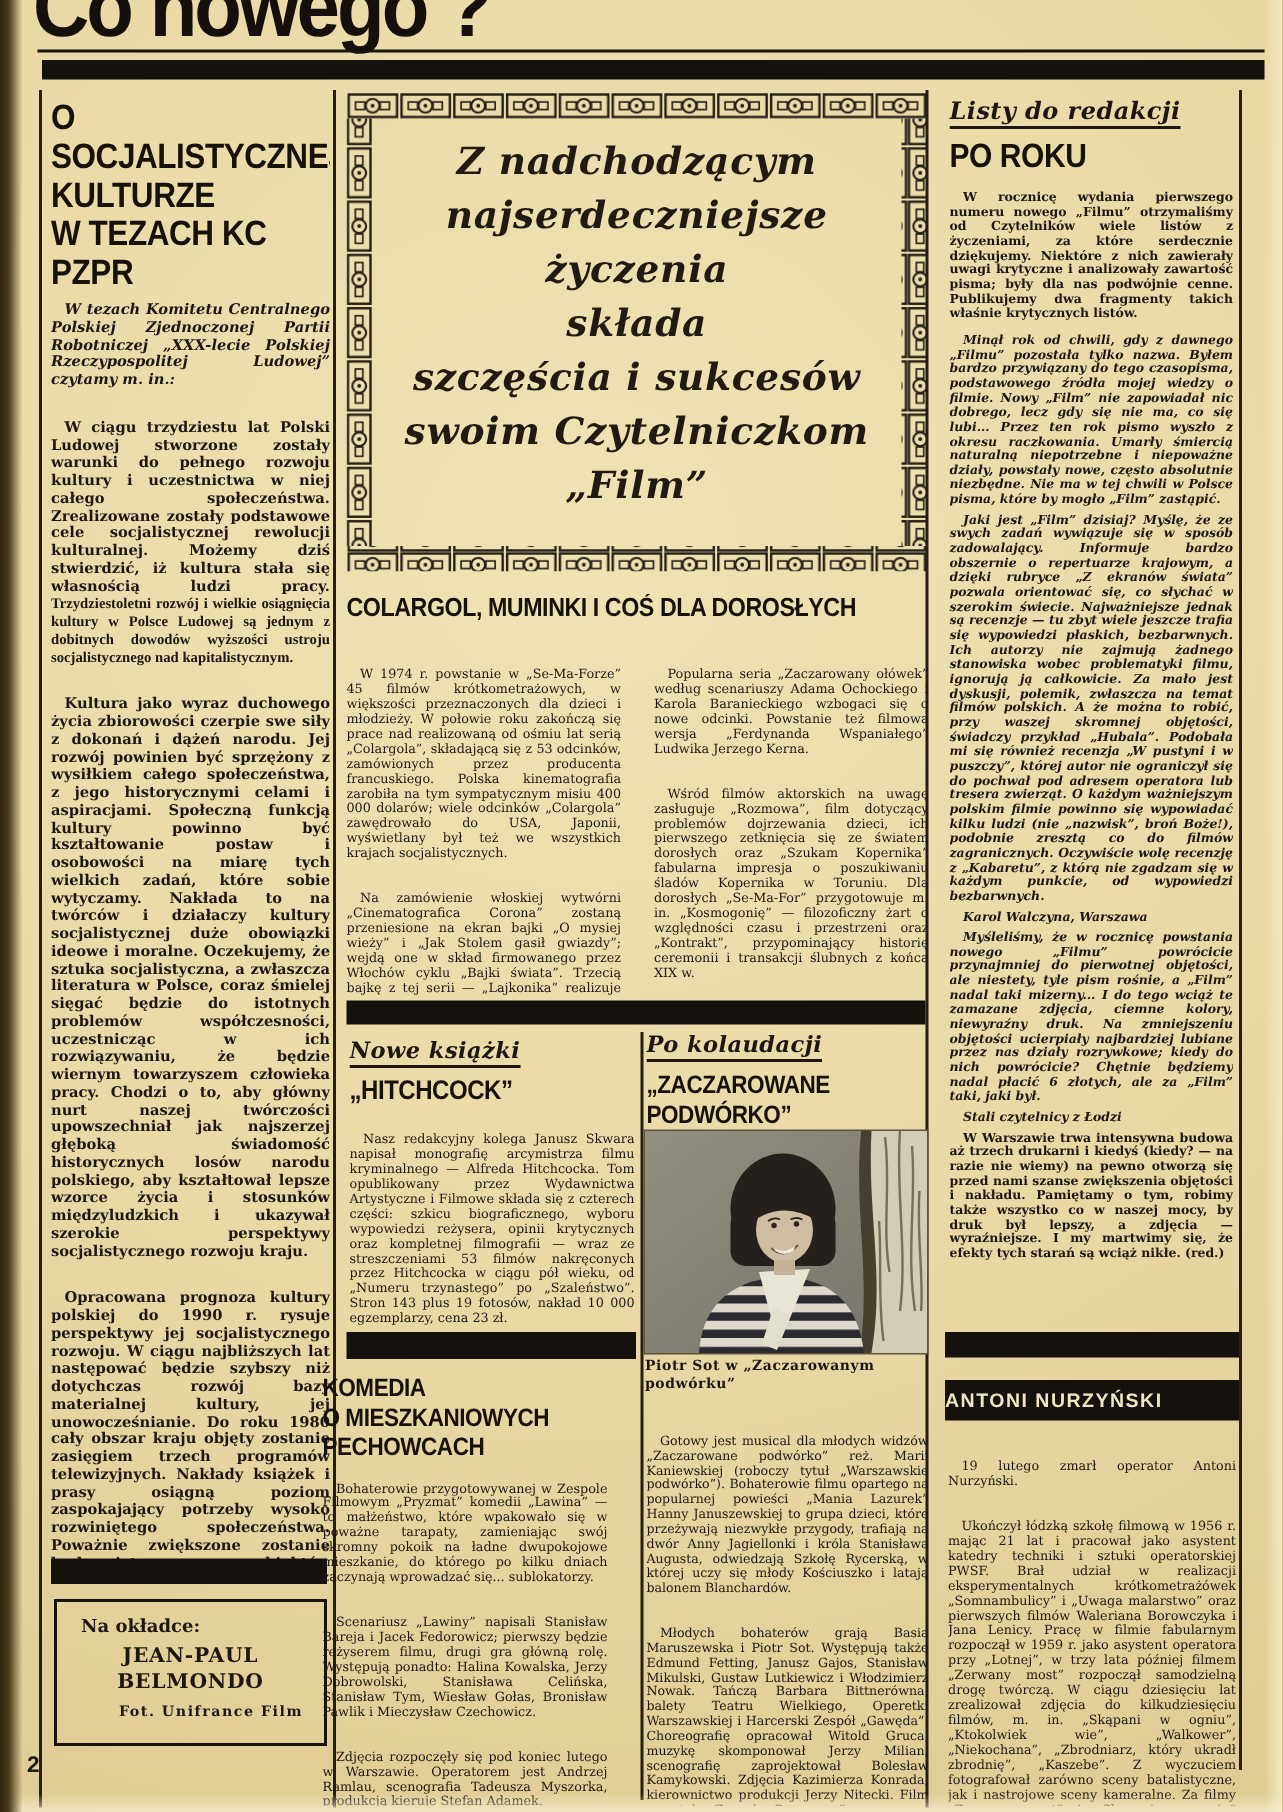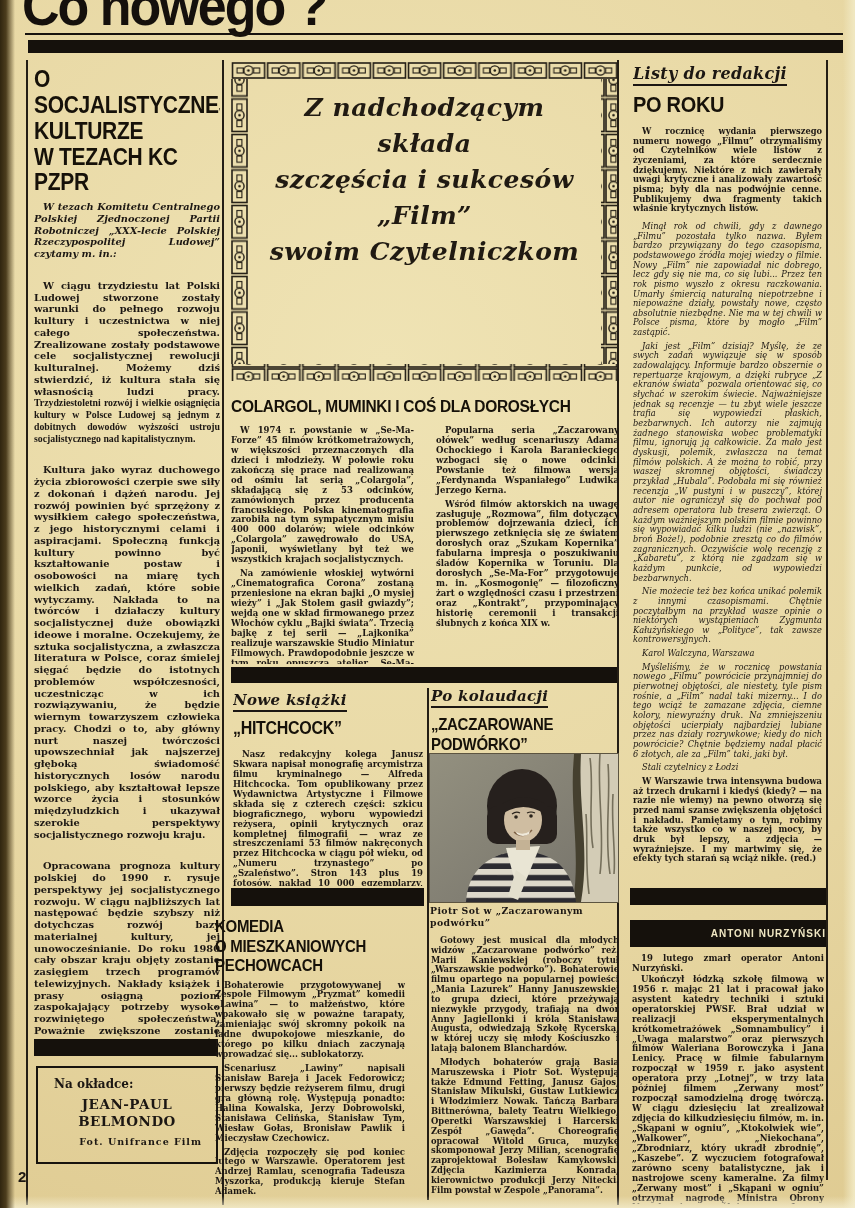--- a/index.html
+++ b/index.html
@@ -29,22 +29,22 @@
   
   .headline{font-family:"Liberation Sans",sans-serif;font-weight:700;color:#161109;
         letter-spacing:-0.3px;transform:scaleY(1.12);transform-origin:top left;}
   .kicker{font-style:italic;font-weight:bold;font-size:15px;border-bottom:2px solid #1c1713;
         display:inline-block;padding-bottom:1px;letter-spacing:.3px;}
   .flow{position:absolute;overflow:hidden;}
   .flow p{margin:0 0 4px 0;text-align:justify;text-indent:9px;}
 
   .art-left p{font-size:9.8px;line-height:1.2;font-weight:bold;margin-top:20px;}
   .art-left .lead{font-style:italic;margin-bottom:6px;}
-  .small p{font-size:8.5px;line-height:1.17;font-weight:bold;}
-  .letters p{font-size:8.3px;line-height:1.165;font-style:italic;font-weight:normal;}
+  .small p{font-size:8.5px;line-height:1.17;font-weight:normal;margin-top:20px;}
+  .letters p{font-size:8.3px;line-height:1.165;font-style:italic;font-weight:bold;}
   .letters p.upright{font-style:normal;}
   .sig{font-size:9px;font-weight:bold;text-align:center;margin:2px 0 6px;text-indent:0;font-style:normal;}
 
   
   #greeting{position:absolute;left:231px;top:62px;width:387px;height:319px;}
   #greeting .orn{position:absolute;left:0;top:0;}
   #greeting .gtext{position:absolute;left:22px;top:28px;width:343px;text-align:center;
         font-style:italic;font-weight:bold;color:#201a12;}
   #greeting .gtext div{font-size:25px;line-height:36px;letter-spacing:.5px;}
 
@@ -57,22 +57,22 @@
   .cover-box{position:absolute;left:36px;top:1066px;width:178px;height:94px;border:2.5px solid #17130e;}
   .cover-box .lbl{font-size:12px;font-weight:bold;margin:9px 0 0 16px;}
   .cover-box .name{font-size:13.5px;font-weight:bold;text-align:center;width:112px;margin:5px auto 0;
         letter-spacing:.5px;line-height:1.25;}
   .cover-box .credit{font-size:9.5px;font-weight:bold;text-align:right;margin:6px 14px 0 0;letter-spacing:1px;}
 
   .pageno{position:absolute;left:18px;top:1168px;font-family:"Liberation Sans",sans-serif;
         font-weight:700;font-size:15px;}
 
   .nur-bar{position:absolute;left:630px;top:920px;width:196px;height:27px;background:#15110c;
-        color:#efe6c2;text-align:right;font-family:"Liberation Sans",sans-serif;font-weight:700;
-        font-size:10px;line-height:27px;letter-spacing:1px;}
+        color:#efe6c2;text-align:left;font-family:"Liberation Sans",sans-serif;font-weight:700;
+        font-size:13px;line-height:27px;letter-spacing:1px;}
 </style>
 </head>
 <body>
 
 <div id="page">
 
   <div class="masthead">Co nowego ?</div>
   <div class="rule-thin" style="left:25px;top:33px;width:818px;height:2px;"></div>
   <div class="bar" style="left:28px;top:40px;width:815px;height:13px;"></div>
 
@@ -121,24 +121,25 @@
           <circle cx="8.5" cy="17.8" r="1.3" fill="#241f16"></circle>
         </pattern>
       </defs>
       <rect x="0" y="0" width="387" height="17" fill="url(#oh)"></rect>
       <rect x="0" y="302" width="387" height="17" fill="url(#oh)"></rect>
       <rect x="0" y="17" width="17" height="285" fill="url(#ov)"></rect>
       <rect x="370" y="17" width="17" height="285" fill="url(#ov)"></rect>
     </svg>
     <div class="gtext">
       <div>Z nadchodzącym</div>
+      <div>najserdeczniejsze życzenia</div>
       <div>składa</div>
       <div>szczęścia i sukcesów</div>
+      <div>swoim Czytelniczkom</div>
       <div>„Film”</div>
-      <div>swoim Czytelniczkom</div>
     </div>
   </div>
 
   <div class="flow" style="left:231px;top:396px;width:388px;height:268px;">
     <div class="headline" style="font-size:15.5px;line-height:18px;margin-bottom:12px;white-space:nowrap;">COLARGOL, MUMINKI I COŚ DLA DOROSŁYCH</div>
     <div style="display:flex;gap:22px;">
       <div class="small" style="width:183px;">
         <p>W 1974 r. powstanie w „Se-Ma-Forze” 45 filmów krótkometrażowych, w większości przeznaczonych dla dzieci i młodzieży. W połowie roku zakończą się prace nad realizowaną od ośmiu lat serią „Colargola”, składającą się z 53 odcinków, zamówionych przez producenta francuskiego. Polska kinematografia zarobiła na tym sympatycznym misiu 400 000 dolarów; wiele odcinków „Colargola” zawędrowało do USA, Japonii, wyświetlany był też we wszystkich krajach socjalistycznych.</p>
         <p>Na zamówienie włoskiej wytwórni „Cinematografica Corona” zostaną przeniesione na ekran bajki „O mysiej wieży” i „Jak Stolem gasił gwiazdy”; wejdą one w skład firmowanego przez Włochów cyklu „Bajki świata”. Trzecią bajkę z tej serii — „Lajkonika” realizuje warszawskie Studio Miniatur Filmowych. Prawdopodobnie jeszcze w tym roku opuszczą atelier „Se-Ma-Fora” pierwsze</p>
       </div>
@@ -224,21 +225,20 @@
     <p style="font-size:8.4px;">Gotowy jest musical dla młodych widzów „Zaczarowane podwórko” reż. Marii Kaniewskiej (roboczy tytuł „Warszawskie podwórko”). Bohaterowie filmu opartego na popularnej powieści „Mania Lazurek” Hanny Januszewskiej to grupa dzieci, które przeżywają niezwykłe przygody, trafiają na dwór Anny Jagiellonki i króla Stanisława Augusta, odwiedzają Szkołę Rycerską, w której uczy się młody Kościuszko i latają balonem Blanchardów.</p>
     <p style="font-size:8.4px;">Młodych bohaterów grają Basia Maruszewska i Piotr Sot. Występują także Edmund Fetting, Janusz Gajos, Stanisław Mikulski, Gustaw Lutkiewicz i Włodzimierz Nowak. Tańczą Barbara Bittnerówna, balety Teatru Wielkiego, Operetki Warszawskiej i Harcerski Zespół „Gawęda”. Choreografię opracował Witold Gruca, muzykę skomponował Jerzy Milian, scenografię zaprojektował Bolesław Kamykowski. Zdjęcia Kazimierza Konrada, kierownictwo produkcji Jerzy Nitecki. Film powstał w Zespole „Panorama”.</p>
   </div>
 
   <div class="flow letters" style="left:633px;top:64px;width:189px;height:822px;">
     <span class="kicker" style="font-size:16px;">Listy do redakcji</span>
     <div class="headline" style="font-size:20px;margin:6px 0 12px;">PO ROKU</div>
     <p class="upright" style="font-weight:bold;">W rocznicę wydania pierwszego numeru nowego „Filmu” otrzymaliśmy od Czytelników wiele listów z życzeniami, za które serdecznie dziękujemy. Niektóre z nich zawierały uwagi krytyczne i analizowały zawartość pisma; były dla nas podwójnie cenne. Publikujemy dwa fragmenty takich właśnie krytycznych listów.</p>
     <p style="margin-top:8px;">Minął rok od chwili, gdy z dawnego „Filmu” pozostała tylko nazwa. Byłem bardzo przywiązany do tego czasopisma, podstawowego źródła mojej wiedzy o filmie. Nowy „Film” nie zapowiadał nic dobrego, lecz gdy się nie ma, co się lubi... Przez ten rok pismo wyszło z okresu raczkowania. Umarły śmiercią naturalną niepotrzebne i niepoważne działy, powstały nowe, często absolutnie niezbędne. Nie ma w tej chwili w Polsce pisma, które by mogło „Film” zastąpić.</p>
     <p>Jaki jest „Film” dzisiaj? Myślę, że ze swych zadań wywiązuje się w sposób zadowalający. Informuje bardzo obszernie o repertuarze krajowym, a dzięki rubryce „Z ekranów świata” pozwala orientować się, co słychać w szerokim świecie. Najważniejsze jednak są recenzje — tu zbyt wiele jeszcze trafia się wypowiedzi płaskich, bezbarwnych. Ich autorzy nie zajmują żadnego stanowiska wobec problematyki filmu, ignorują ją całkowicie. Za mało jest dyskusji, polemik, zwłaszcza na temat filmów polskich. A że można to robić, przy waszej skromnej objętości, świadczy przykład „Hubala”. Podobała mi się również recenzja „W pustyni i w puszczy”, której autor nie ograniczył się do pochwał pod adresem operatora lub tresera zwierząt. O każdym ważniejszym polskim filmie powinno się wypowiadać kilku ludzi (nie „nazwisk”, broń Boże!), podobnie zresztą co do filmów zagranicznych. Oczywiście wolę recenzję z „Kabaretu”, z którą nie zgadzam się w każdym punkcie, od wypowiedzi bezbarwnych.</p>
-    <p>Nie możecie też bez końca unikać polemik z innymi czasopismami. Chętnie poczytałbym na przykład wasze opinie o niektórych wystąpieniach Zygmunta Kałużyńskiego w „Polityce”, tak zawsze kontrowersyjnych.</p>
     <p class="sig">Karol Walczyna, Warszawa</p>
     <p>Myśleliśmy, że w rocznicę powstania nowego „Filmu” powrócicie przynajmniej do pierwotnej objętości, ale niestety, tyle pism rośnie, a „Film” nadal taki mizerny... I do tego wciąż te zamazane zdjęcia, ciemne kolory, niewyraźny druk. Na zmniejszeniu objętości ucierpiały najbardziej lubiane przez nas działy rozrywkowe; kiedy do nich powrócicie? Chętnie będziemy nadal płacić 6 złotych, ale za „Film” taki, jaki był.</p>
     <p class="sig">Stali czytelnicy z Łodzi</p>
     <p class="upright" style="font-weight:bold;">W Warszawie trwa intensywna budowa aż trzech drukarni i kiedyś (kiedy? — na razie nie wiemy) na pewno otworzą się przed nami szanse zwiększenia objętości i nakładu. Pamiętamy o tym, robimy także wszystko co w naszej mocy, by druk był lepszy, a zdjęcia — wyraźniejsze. I my martwimy się, że efekty tych starań są wciąż nikłe. (red.)</p>
   </div>
 
   <div class="bar" style="left:630px;top:888px;width:196px;height:17px;"></div>
 
   <div class="nur-bar">ANTONI NURZYŃSKI</div>
   <div class="flow small" style="left:632px;top:954px;width:192px;height:250px;">

